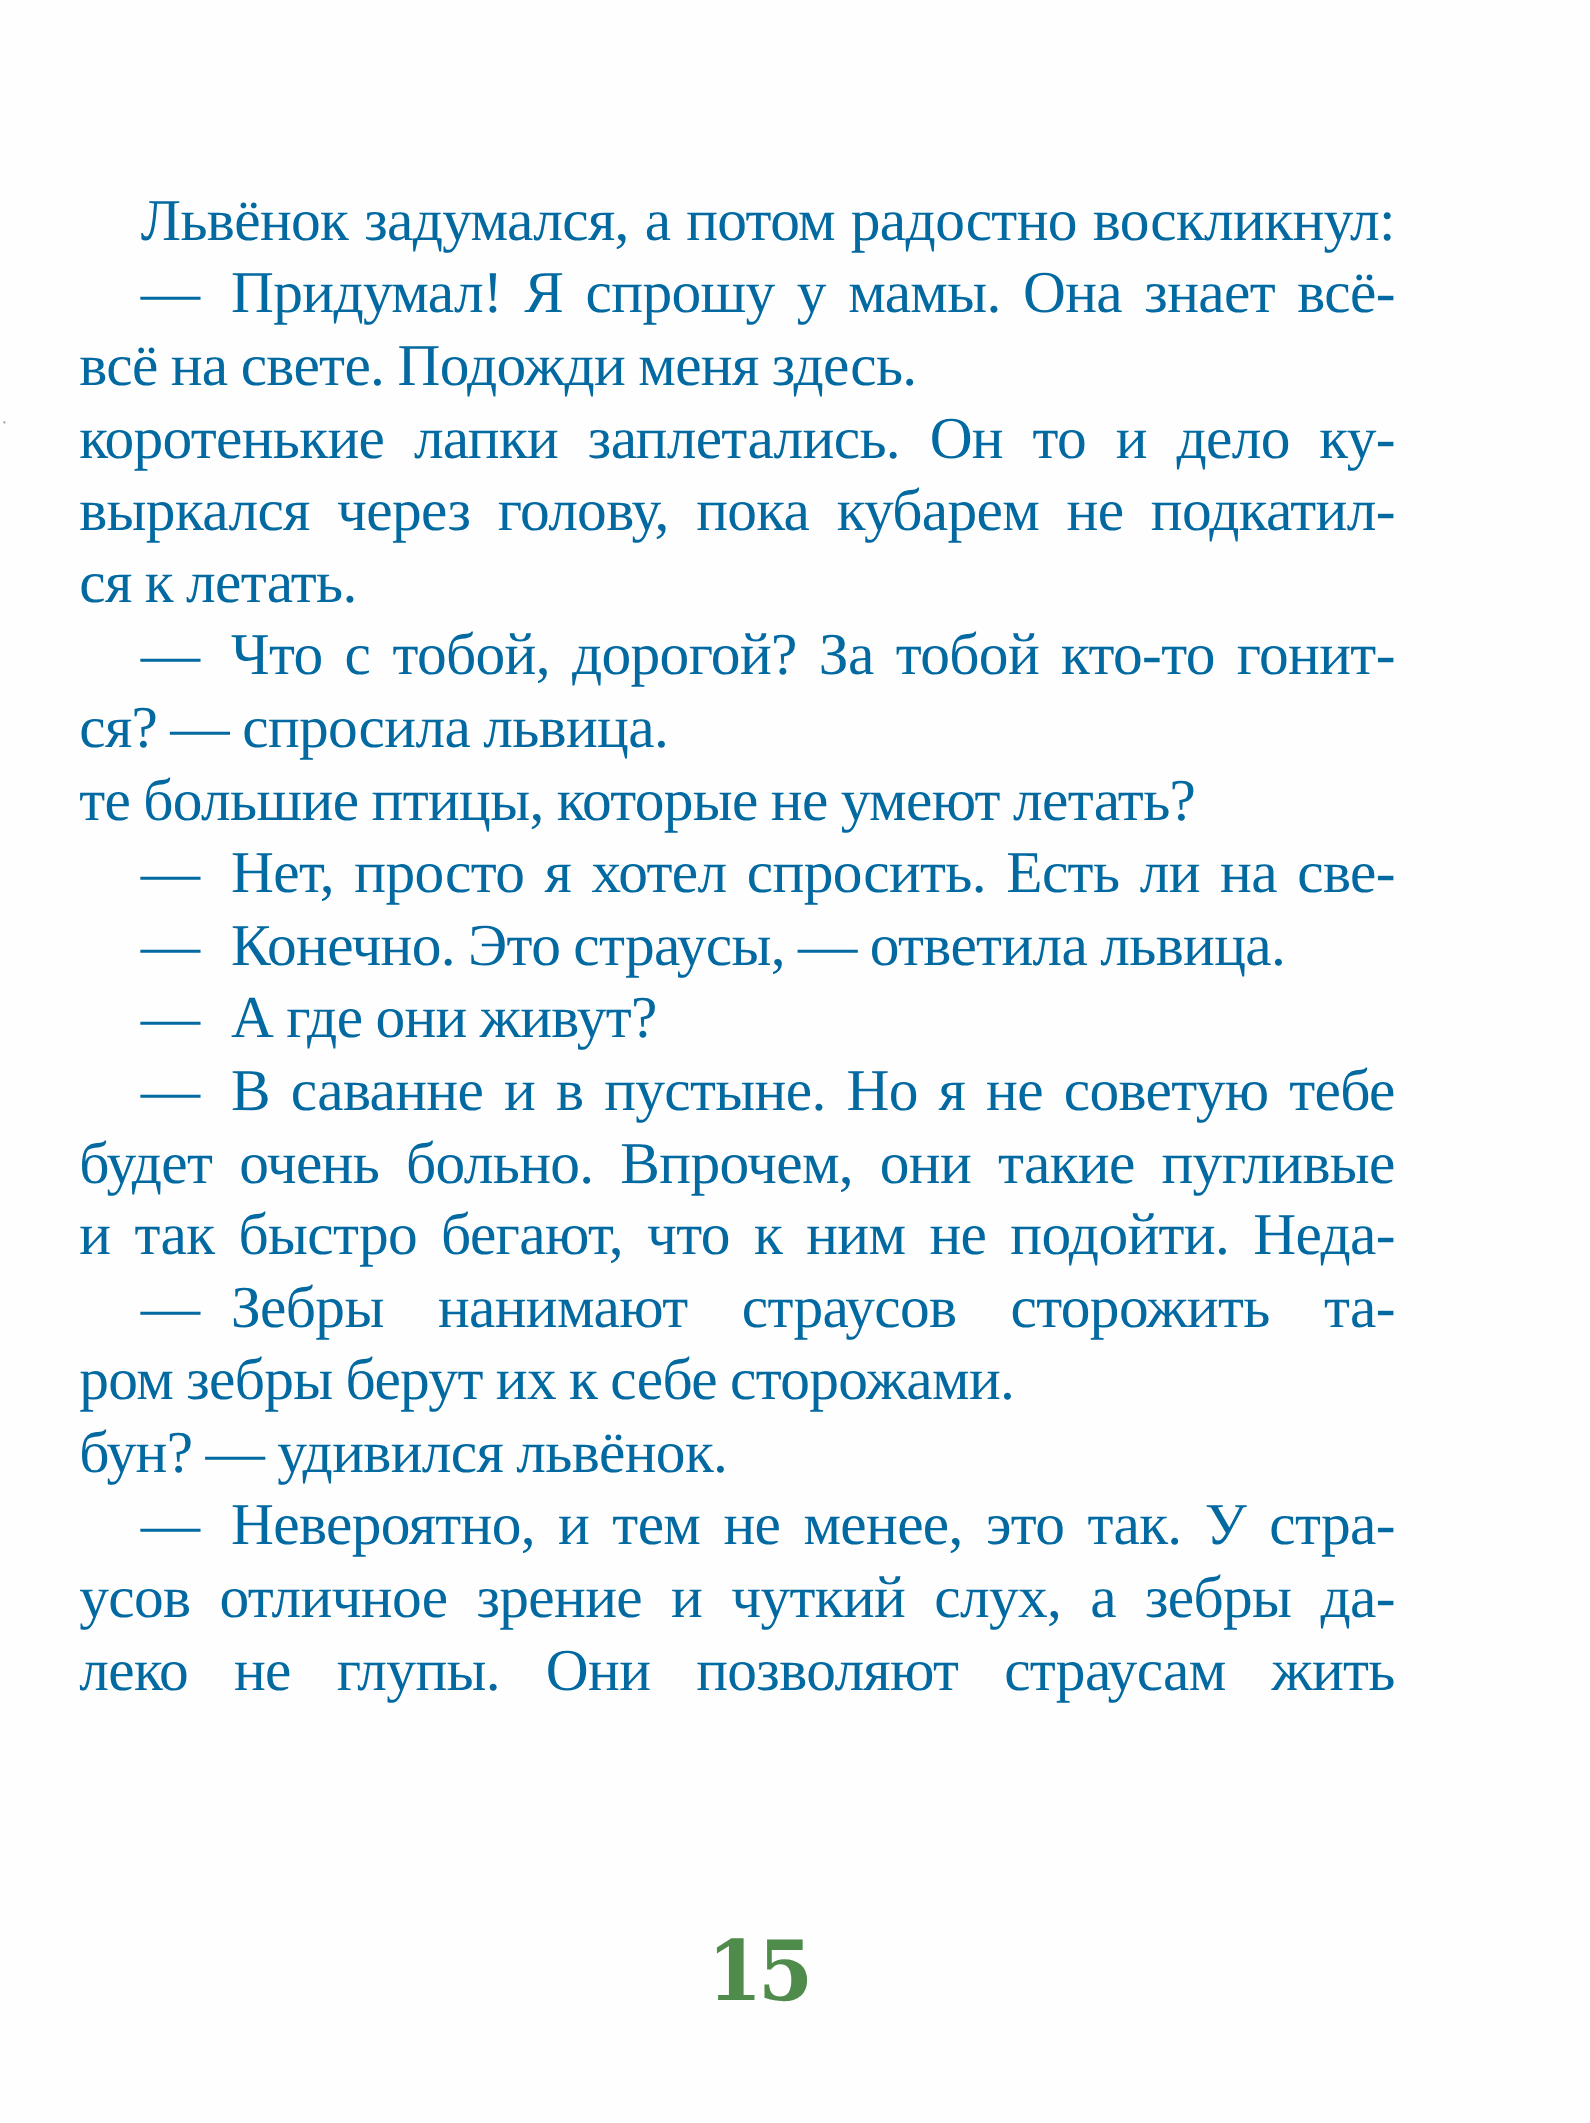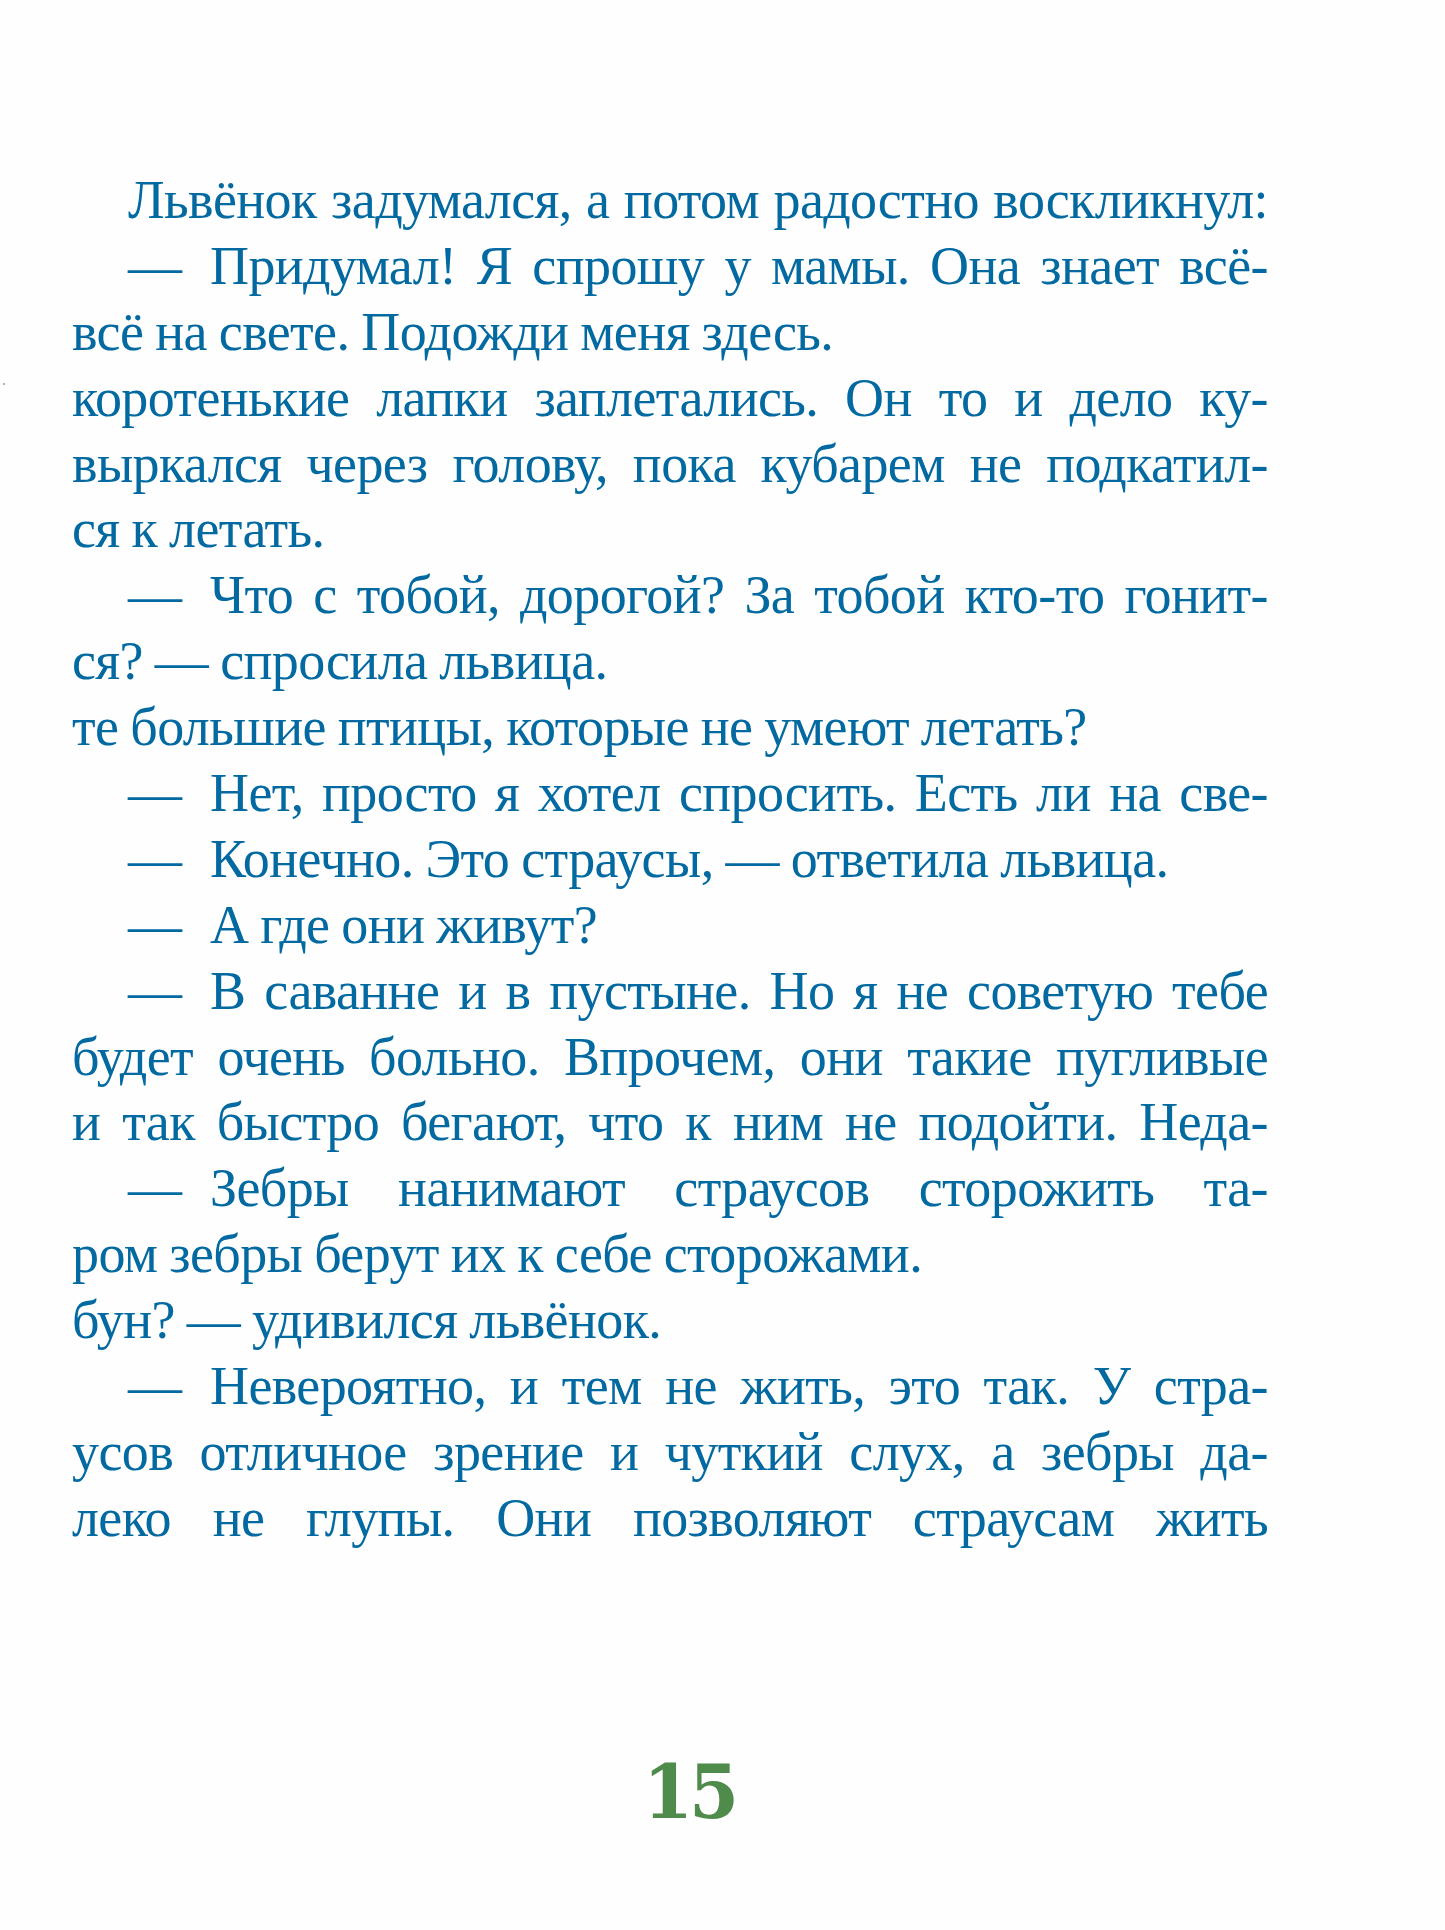--- a/index.html
+++ b/index.html
@@ -85,18 +85,18 @@
   <span class="line last"><span>те большие птицы, которые не умеют летать?</span></span>
   <span class="line indent"><span class="dash">—</span><span>Нет, просто я хотел спросить. Есть ли на све-</span></span>
   <span class="line indent last"><span class="dash">—</span><span>Конечно. Это страусы, — ответила львица.</span></span>
   <span class="line indent last"><span class="dash">—</span><span>А где они живут?</span></span>
   <span class="line indent"><span class="dash">—</span><span>В саванне и в пустыне. Но я не советую тебе</span></span>
   <span class="line"><span>будет очень больно. Впрочем, они такие пугливые</span></span>
   <span class="line"><span>и так быстро бегают, что к ним не подойти. Неда-</span></span>
   <span class="line indent"><span class="dash">—</span><span>Зебры нанимают страусов сторожить та-</span></span>
   <span class="line last"><span>ром зебры берут их к себе сторожами.</span></span>
   <span class="line last"><span>бун? — удивился львёнок.</span></span>
-  <span class="line indent"><span class="dash">—</span><span>Невероятно, и тем не жить, это так. У стра-</span></span>
+  <span class="line indent"><span class="dash">—</span><span>Невероятно, и тем не менее, это так. У стра-</span></span>
   <span class="line"><span>усов отличное зрение и чуткий слух, а зебры да-</span></span>
   <span class="line"><span>леко не глупы. Они позволяют страусам жить</span></span>
 </div>
 
 <div class="page-number">15</div>
 
 </body></html>

